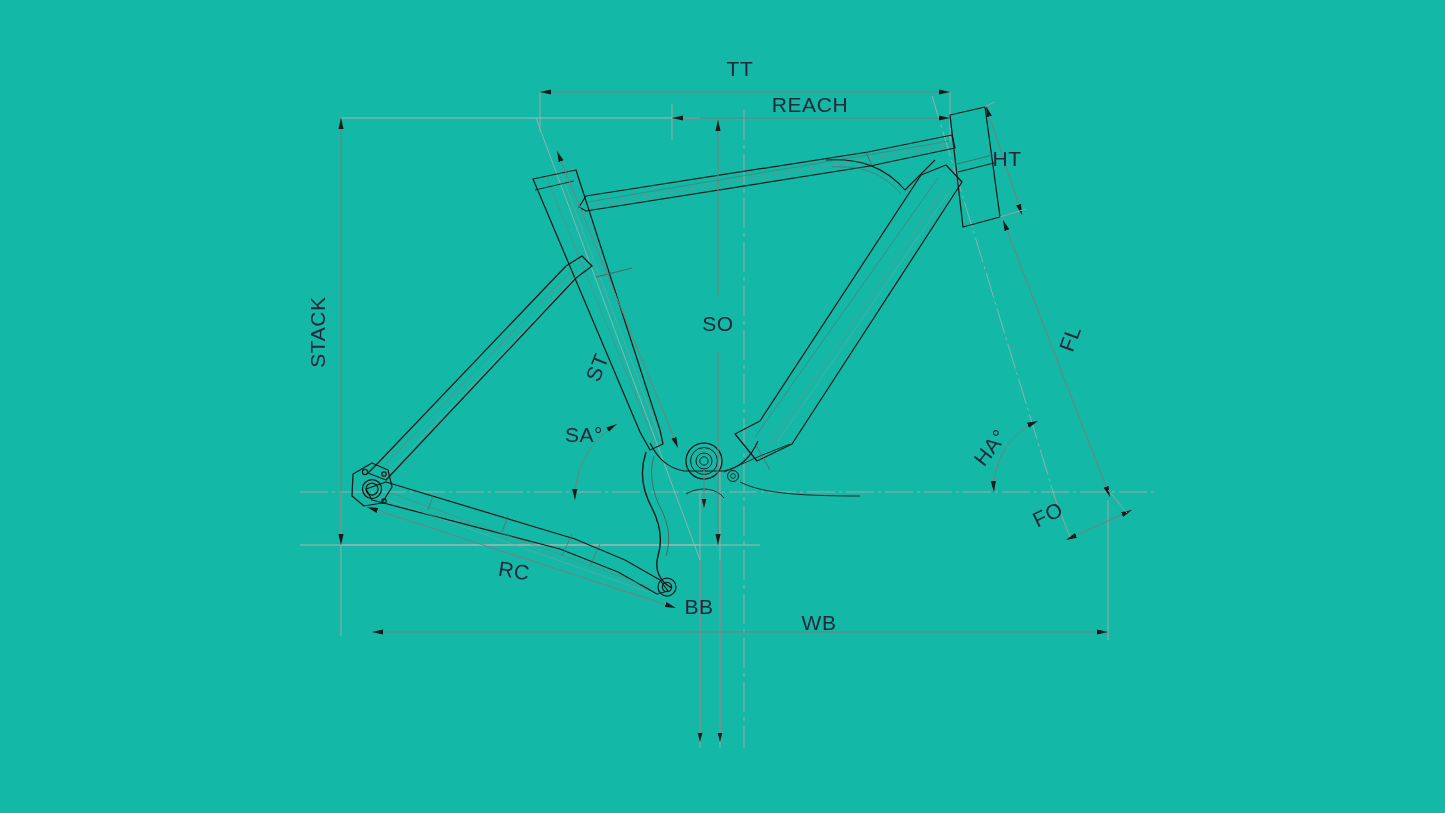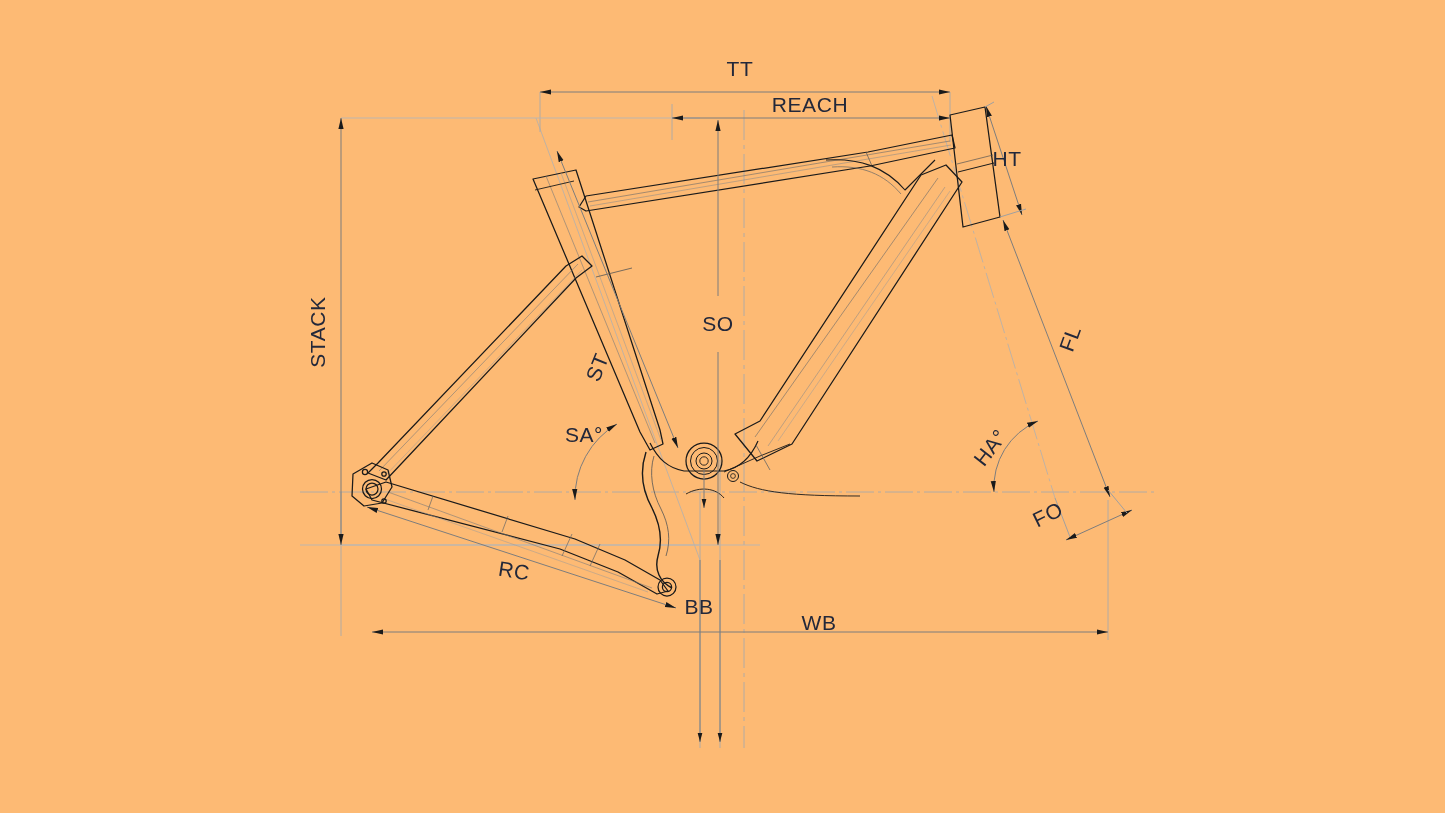--- a/index.html
+++ b/index.html
@@ -11,21 +11,21 @@
   body {
     width: 1445px;
     height: 813px;
     overflow: hidden;
     font-family: "Liberation Sans", sans-serif;
   }
   #stage {
     position: relative;
     width: 1445px;
     height: 813px;
-    background: #fdba74;
+    background: #14b8a6;
   }
   #drawing {
     position: absolute;
     left: 0;
     top: 0;
     width: 1445px;
     height: 813px;
   }
   .dim-label {
     font-family: "Liberation Sans", sans-serif;

